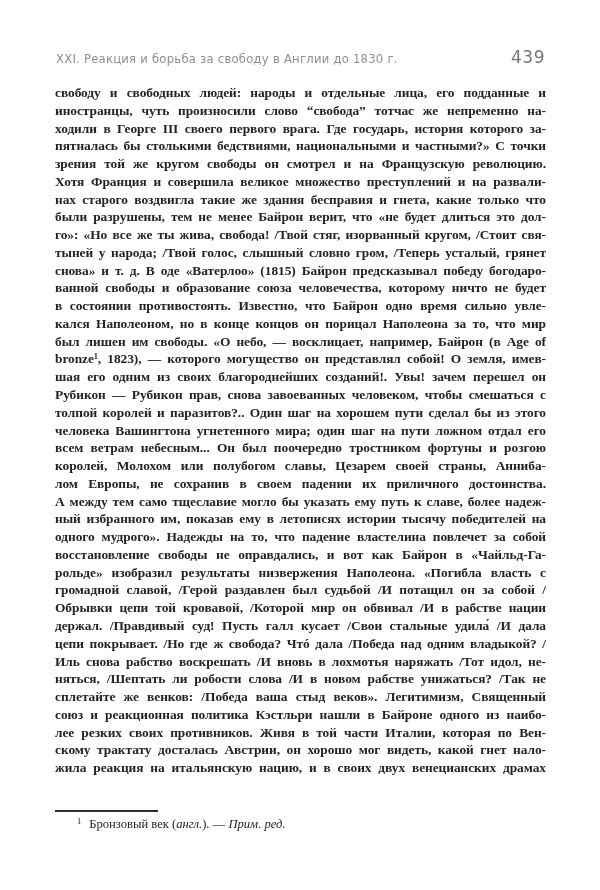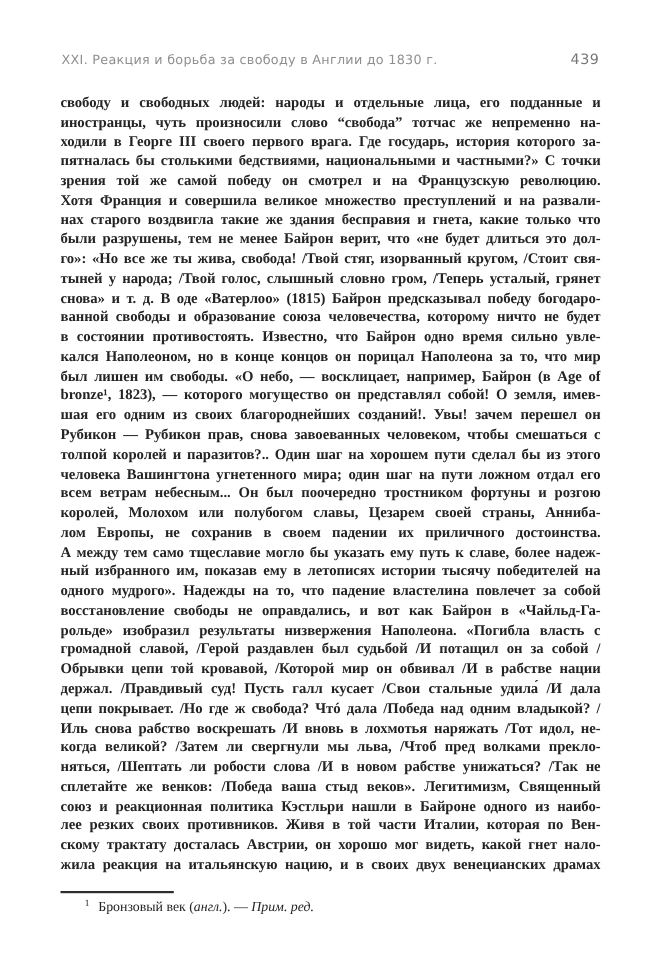--- a/index.html
+++ b/index.html
@@ -24,21 +24,21 @@
     justify-content: space-between;
     align-items: baseline;
     font-family: "DejaVu Sans", sans-serif;
   }
   .running-head {
     font-size: 11.6px;
     color: #8f8f8f;
     letter-spacing: 0.25px;
   }
   .page-number {
-    font-size: 13px;
+    font-size: 17px;
     color: #767676;
     letter-spacing: 0.5px;
   }
   .body-text {
     position: absolute;
     top: 84px;
     left: 55px;
     width: 491px;
     color: #242424;
   }
@@ -91,21 +91,21 @@
   <div class="page-header">
     <span class="running-head">XXI. Реакция и борьба за свободу в Англии до 1830 г.</span>
     <span class="page-number">439</span>
   </div>
 
   <div class="body-text">
       <div class="text-line">свободу и свободных людей: народы и отдельные лица, его подданные и</div>
       <div class="text-line">иностранцы, чуть произносили слово “свобода” тотчас же непременно на-</div>
       <div class="text-line">ходили в Георге III своего первого врага. Где государь, история которого за-</div>
       <div class="text-line">пятналась бы столькими бедствиями, национальными и частными?» С точки</div>
-      <div class="text-line">зрения той же самой победу он смотрел и на Французскую революцию.</div>
+      <div class="text-line">зрения той же кругом свободы он смотрел и на Французскую революцию.</div>
       <div class="text-line">Хотя Франция и совершила великое множество преступлений и на развали-</div>
       <div class="text-line">нах старого воздвигла такие же здания бесправия и гнета, какие только что</div>
       <div class="text-line">были разрушены, тем не менее Байрон верит, что «не будет длиться это дол-</div>
       <div class="text-line">го»: «Но все же ты жива, свобода! /Твой стяг, изорванный кругом, /Стоит свя-</div>
       <div class="text-line">тыней у народа; /Твой голос, слышный словно гром, /Теперь усталый, грянет</div>
       <div class="text-line">снова» и т. д. В оде «Ватерлоо» (1815) Байрон предсказывал победу богодаро-</div>
       <div class="text-line">ванной свободы и образование союза человечества, которому ничто не будет</div>
       <div class="text-line">в состоянии противостоять. Известно, что Байрон одно время сильно увле-</div>
       <div class="text-line">кался Наполеоном, но в конце концов он порицал Наполеона за то, что мир</div>
       <div class="text-line">был лишен им свободы. «О небо, — восклицает, например, Байрон (в Age of</div>
@@ -120,21 +120,20 @@
       <div class="text-line">А между тем само тщеславие могло бы указать ему путь к славе, более надеж-</div>
       <div class="text-line">ный избранного им, показав ему в летописях истории тысячу победителей на</div>
       <div class="text-line">одного мудрого». Надежды на то, что падение властелина повлечет за собой</div>
       <div class="text-line">восстановление свободы не оправдались, и вот как Байрон в «Чайльд-Га-</div>
       <div class="text-line">рольде» изобразил результаты низвержения Наполеона. «Погибла власть с</div>
       <div class="text-line">громадной славой, /Герой раздавлен был судьбой /И потащил он за собой /</div>
       <div class="text-line">Обрывки цепи той кровавой, /Которой мир он обвивал /И в рабстве нации</div>
       <div class="text-line">держал. /Правдивый суд! Пусть галл кусает /Свои стальные удила́ /И дала</div>
       <div class="text-line">цепи покрывает. /Но где ж свобода? Чтó дала /Победа над одним владыкой? /</div>
       <div class="text-line">Иль снова рабство воскрешать /И вновь в лохмотья наряжать /Тот идол, не-</div>
-      <div class="text-line">когда великой? /Затем ли свергнули мы льва, /Чтоб пред волками прекло-</div>
       <div class="text-line">няться, /Шептать ли робости слова /И в новом рабстве унижаться? /Так не</div>
       <div class="text-line">сплетайте же венков: /Победа ваша стыд веков». Легитимизм, Священный</div>
       <div class="text-line">союз и реакционная политика Кэстльри нашли в Байроне одного из наибо-</div>
       <div class="text-line">лее резких своих противников. Живя в той части Италии, которая по Вен-</div>
       <div class="text-line">скому трактату досталась Австрии, он хорошо мог видеть, какой гнет нало-</div>
       <div class="text-line">жила реакция на итальянскую нацию, и в своих двух венецианских драмах</div>
     </div>
 
   <div class="footnote-rule"></div>
 

